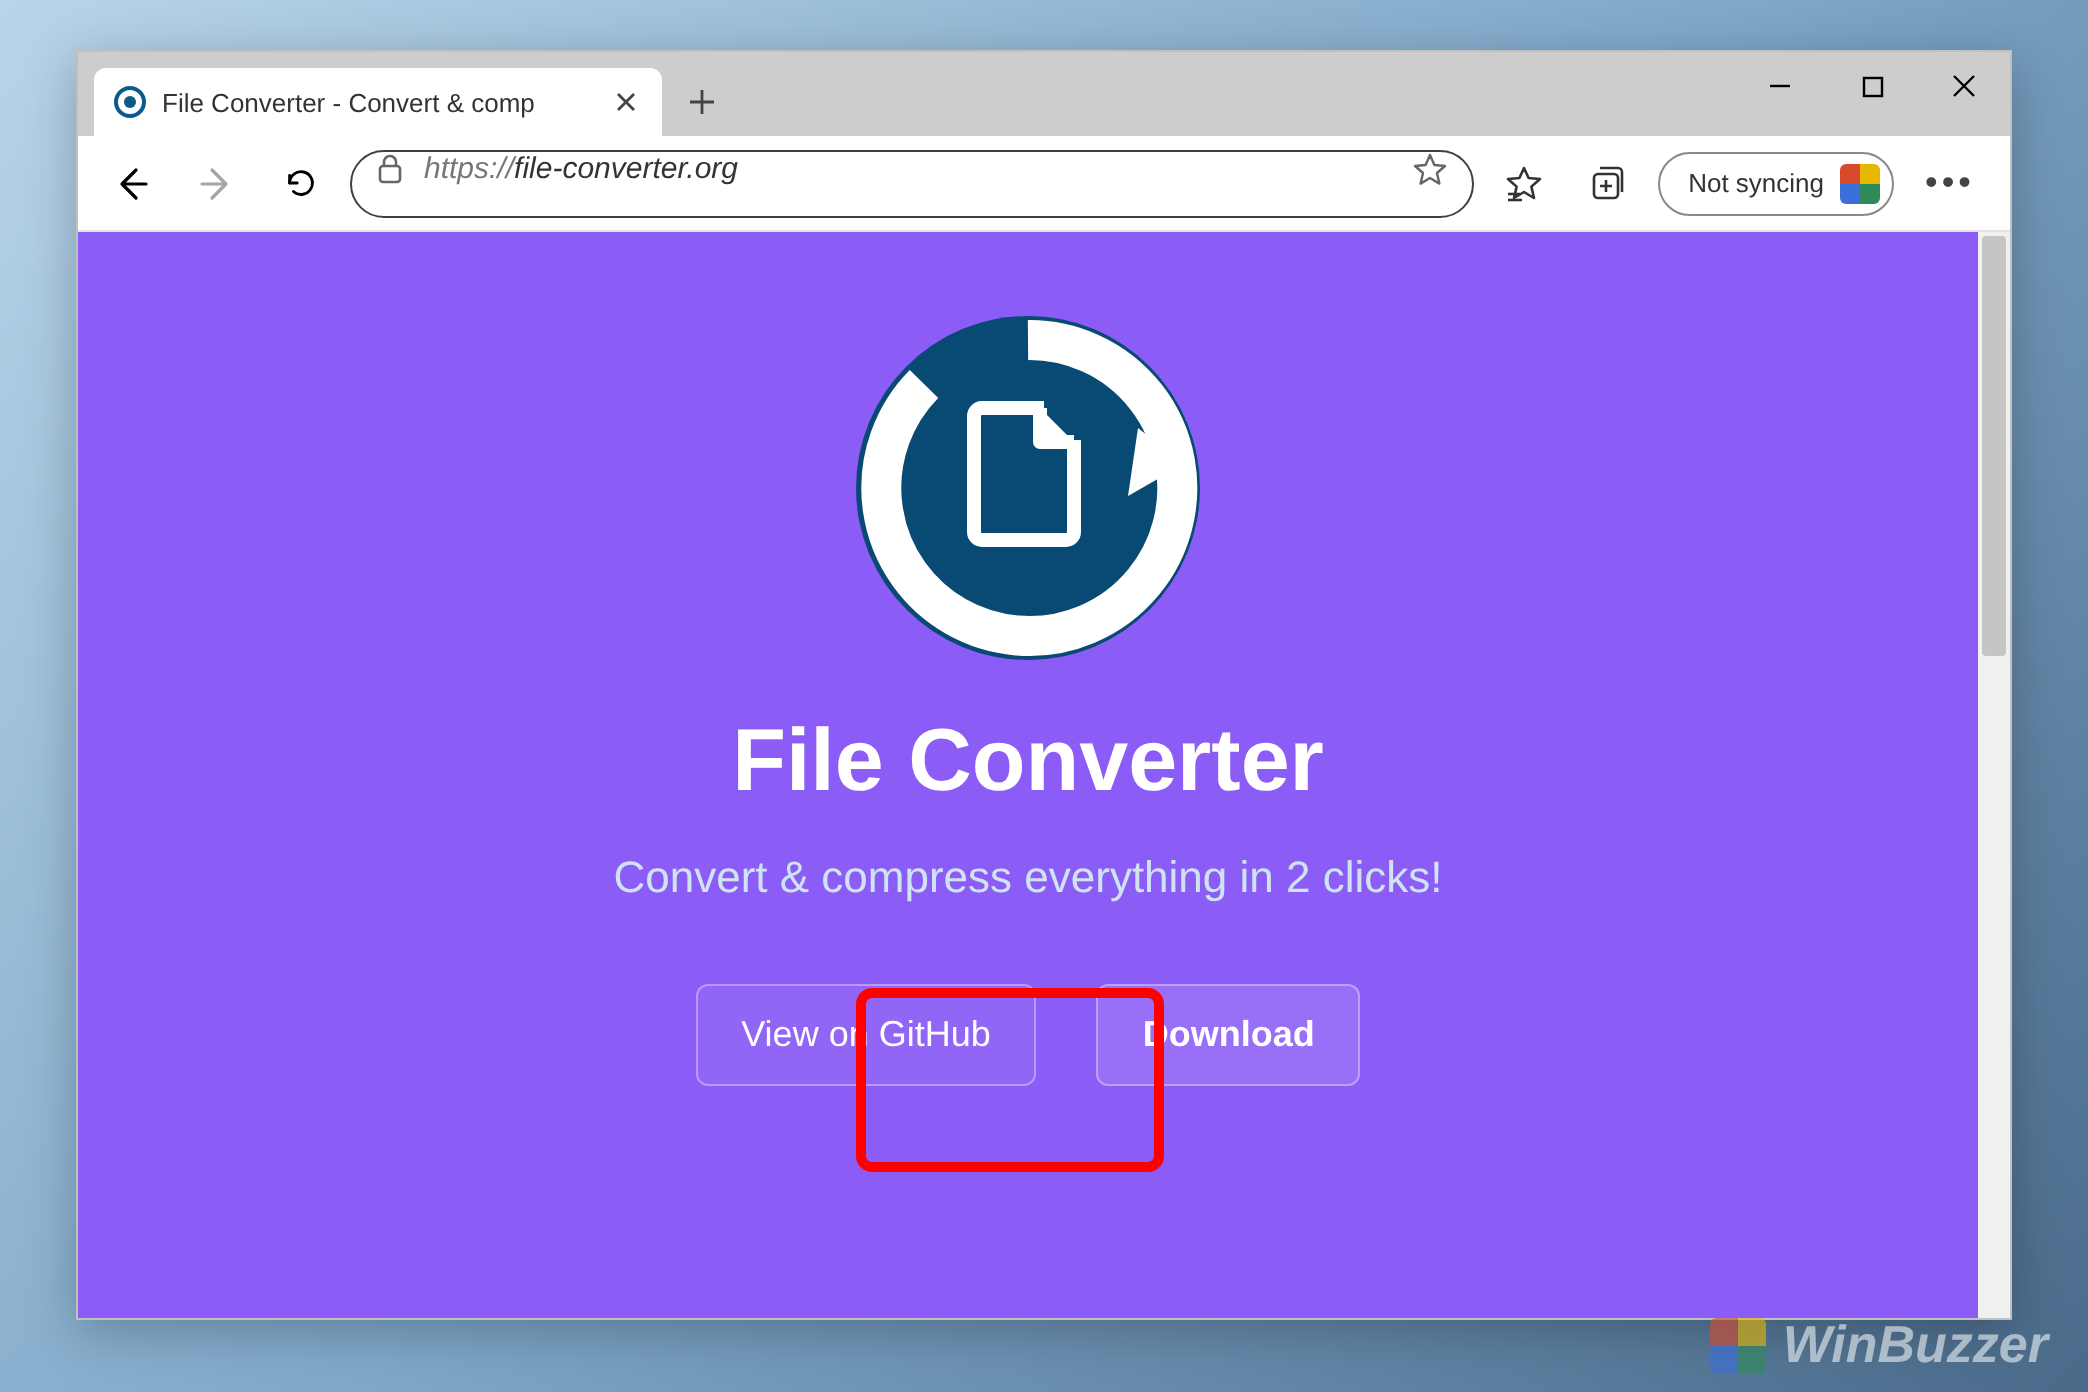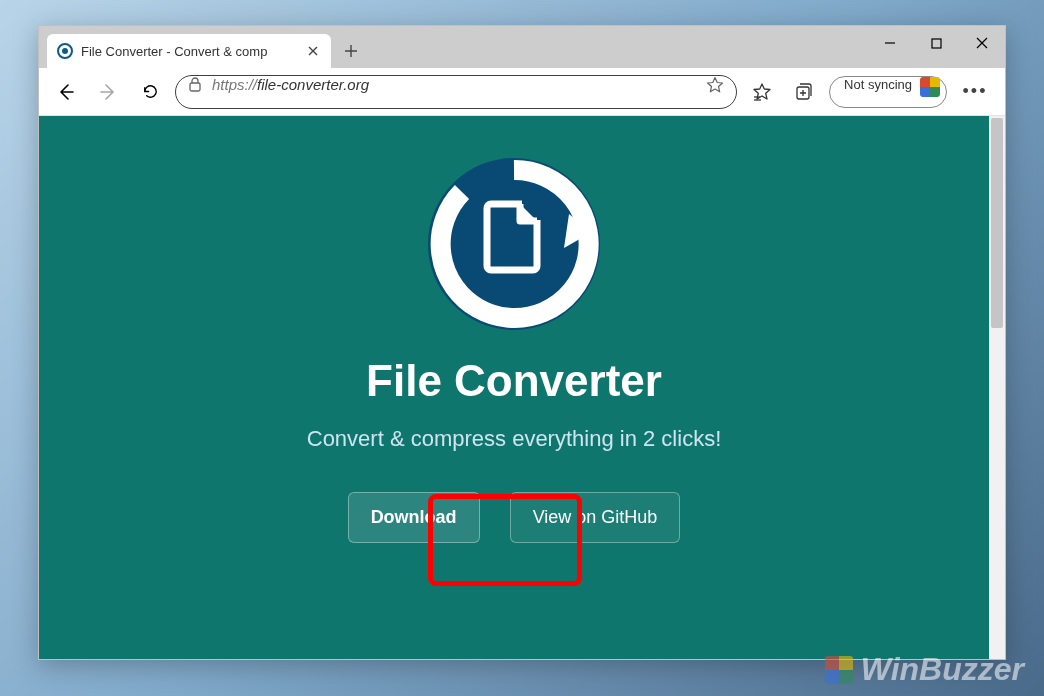--- a/index.html
+++ b/index.html
@@ -137,20 +137,21 @@
   .addressbar .star { color: #666; }
   .icon-btn {
     width: 34px; height:34px;
     display:flex; align-items:center; justify-content:center;
   }
   .profile-pill {
     height: 32px;
     border: 1px solid #888;
     border-radius: 16px;
     display: flex;
+    align-items: center;
     padding: 0 6px 0 14px;
     gap: 8px;
     font-size: 13px;
     color: #333;
   }
   .profile-cube {
     width: 20px; height: 20px;
     background: conic-gradient(#e6b800 0 90deg, #2e8b57 90deg 180deg, #3a6fd8 180deg 270deg, #d84a2e 270deg 360deg);
     border-radius: 3px;
   }
@@ -178,21 +179,21 @@
     position: absolute;
     left: 2px; top: 2px;
     width: 12px;
     height: 210px;
     background: #c5c5c5;
     border-radius: 2px;
   }
   .page {
     position: absolute;
     left: 0; right: 16px; top: 0; bottom: 0;
-    background: #0f766e;
+    background: #8b5cf6;
     display: flex;
     flex-direction: column;
     align-items: center;
     padding-top: 38px;
     color: #fff;
   }
   .logo-wrap {
     width: 180px; height: 180px;
     position: relative;
   }
@@ -228,21 +229,21 @@
   .highlight-box {
     position: absolute;
     border: 5px solid #ff0000;
     border-radius: 8px;
     pointer-events: none;
   }
   .watermark {
     position: absolute;
     right: 20px;
     bottom: 8px;
-    font-size: 32px;
+    font-size: 26px;
     font-weight: 600;
     color: rgba(255,255,255,0.55);
     font-style: italic;
     display:flex; align-items:center; gap:8px;
   }
   .watermark .wm-cube {
     width: 28px; height: 28px;
     background: conic-gradient(#e6b800 0 90deg, #2e8b57 90deg 180deg, #3a6fd8 180deg 270deg, #d84a2e 270deg 360deg);
     opacity: 0.6;
     border-radius: 3px;
@@ -352,22 +353,22 @@
           <path d="M98 50 L113 50 L113 66" fill="none" stroke="#084a73" stroke-width="10"></path>
           <path d="M96 50 L113 67 L96 67 Z" fill="#fff"></path>
           <path d="M96 50 L96 67 L113 67" fill="none" stroke="#fff" stroke-width="7" stroke-linejoin="round"></path>
         </svg>
       </div>
 
       <div class="page-title">File Converter</div>
       <div class="page-subtitle">Convert &amp; compress everything in 2 clicks!</div>
 
       <div class="btn-row">
+        <button class="hero-btn">View on GitHub</button>
         <button class="hero-btn primary">Download</button>
-        <button class="hero-btn">View on GitHub</button>
       </div>
 
       <div class="highlight-box" style="left:389px; top:378px; width:154px; height:92px;"></div>
     </div>
 
     <div class="scrollbar-track">
       <div class="scrollbar-thumb"></div>
     </div>
   </div>
 </div>

